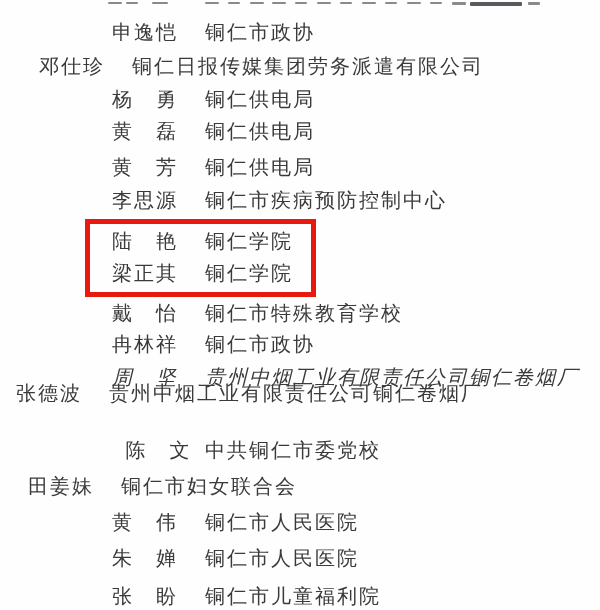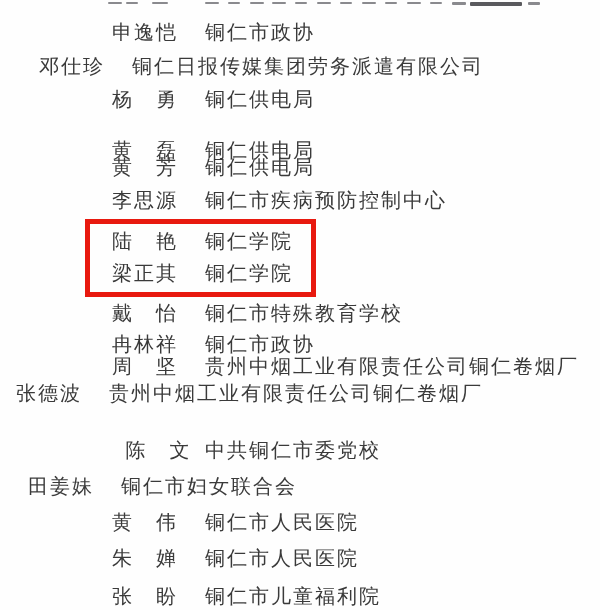--- a/index.html
+++ b/index.html
@@ -76,28 +76,28 @@
       <div class="clipped-row-fragment" style="left: 430px; width: 12px; height: 2px;"></div>
       <div class="clipped-row-fragment" style="left: 452px; width: 14px; height: 3px;"></div>
       <div class="clipped-row-fragment" style="left: 470px; width: 52px; height: 4px; background: rgb(90, 90, 94);"></div>
       <div class="clipped-row-fragment" style="left: 528px; width: 12px; height: 3px;"></div>
     </div>
   <div class="highlight-box" style="border-color: rgb(232, 25, 15);"></div>
   <div id="rows">
       <div class="roster-row" style="top: 18px;"><span class="person-name">申逸恺</span><span class="organization-name">铜仁市政协</span></div>
       <div class="roster-row" style="top: 52px; padding-left: 39px;"><span class="person-name">邓仕珍</span><span class="organization-name">铜仁日报传媒集团劳务派遣有限公司</span></div>
       <div class="roster-row" style="top: 85px;"><span class="person-name">杨　勇</span><span class="organization-name">铜仁供电局</span></div>
-      <div class="roster-row" style="top: 136px;"><span class="person-name">黄　磊</span><span class="organization-name">铜仁供电局</span></div>
+      <div class="roster-row" style="top: 117px;"><span class="person-name">黄　磊</span><span class="organization-name">铜仁供电局</span></div>
       <div class="roster-row" style="top: 153px;"><span class="person-name">黄　芳</span><span class="organization-name">铜仁供电局</span></div>
       <div class="roster-row" style="top: 186px;"><span class="person-name">李思源</span><span class="organization-name">铜仁市疾病预防控制中心</span></div>
       <div class="roster-row" style="top: 227px;"><span class="person-name">陆　艳</span><span class="organization-name">铜仁学院</span></div>
       <div class="roster-row" style="top: 259px;"><span class="person-name">梁正其</span><span class="organization-name">铜仁学院</span></div>
       <div class="roster-row" style="top: 299px;"><span class="person-name">戴　怡</span><span class="organization-name">铜仁市特殊教育学校</span></div>
       <div class="roster-row" style="top: 330px;"><span class="person-name">冉林祥</span><span class="organization-name">铜仁市政协</span></div>
-      <div class="roster-row" style="top: 352px;"><span class="person-name">周　坚</span><span class="organization-name">贵州中烟工业有限责任公司铜仁卷烟厂</span></div>
+      <div class="roster-row" style="top: 363px; font-style: italic;"><span class="person-name">周　坚</span><span class="organization-name">贵州中烟工业有限责任公司铜仁卷烟厂</span></div>
       <div class="roster-row" style="top: 379px; padding-left: 16px;"><span class="person-name">张德波</span><span class="organization-name">贵州中烟工业有限责任公司铜仁卷烟厂</span></div>
       <div class="roster-row" style="top: 436px; text-align: center;"><span class="person-name">陈　文</span><span class="organization-name">中共铜仁市委党校</span></div>
       <div class="roster-row" style="top: 472px; padding-left: 28px;"><span class="person-name">田姜妹</span><span class="organization-name">铜仁市妇女联合会</span></div>
       <div class="roster-row" style="top: 508px;"><span class="person-name">黄　伟</span><span class="organization-name">铜仁市人民医院</span></div>
       <div class="roster-row" style="top: 544px;"><span class="person-name">朱　婵</span><span class="organization-name">铜仁市人民医院</span></div>
       <div class="roster-row" style="top: 582px;"><span class="person-name">张　盼</span><span class="organization-name">铜仁市儿童福利院</span></div>
     </div>
 </div>
 
 </body></html>

